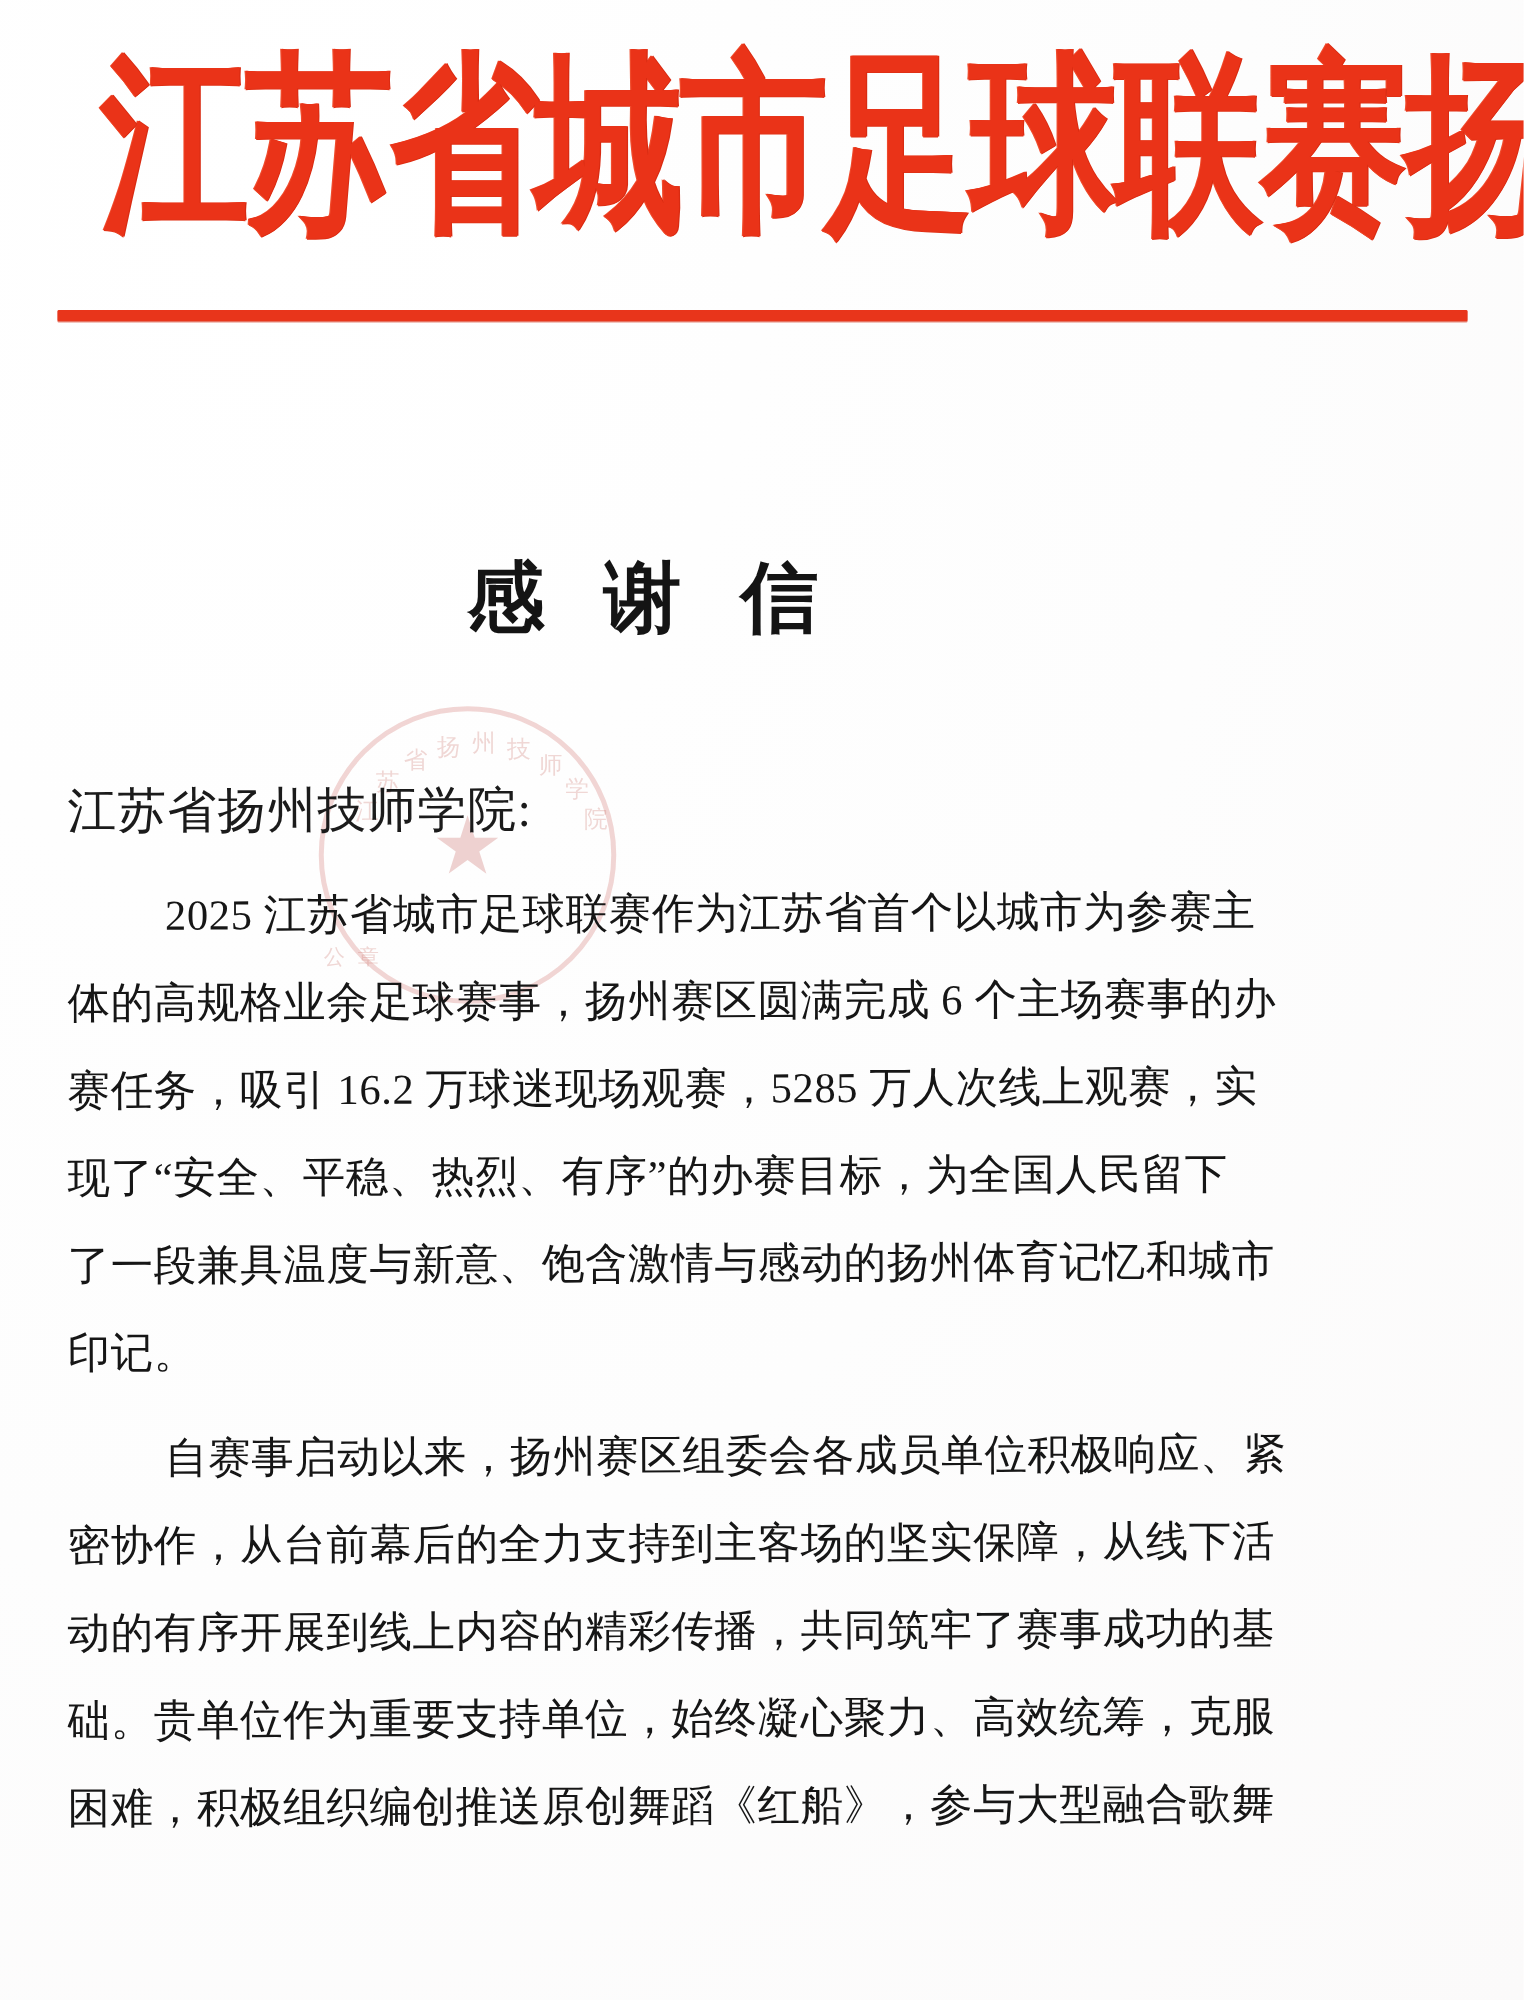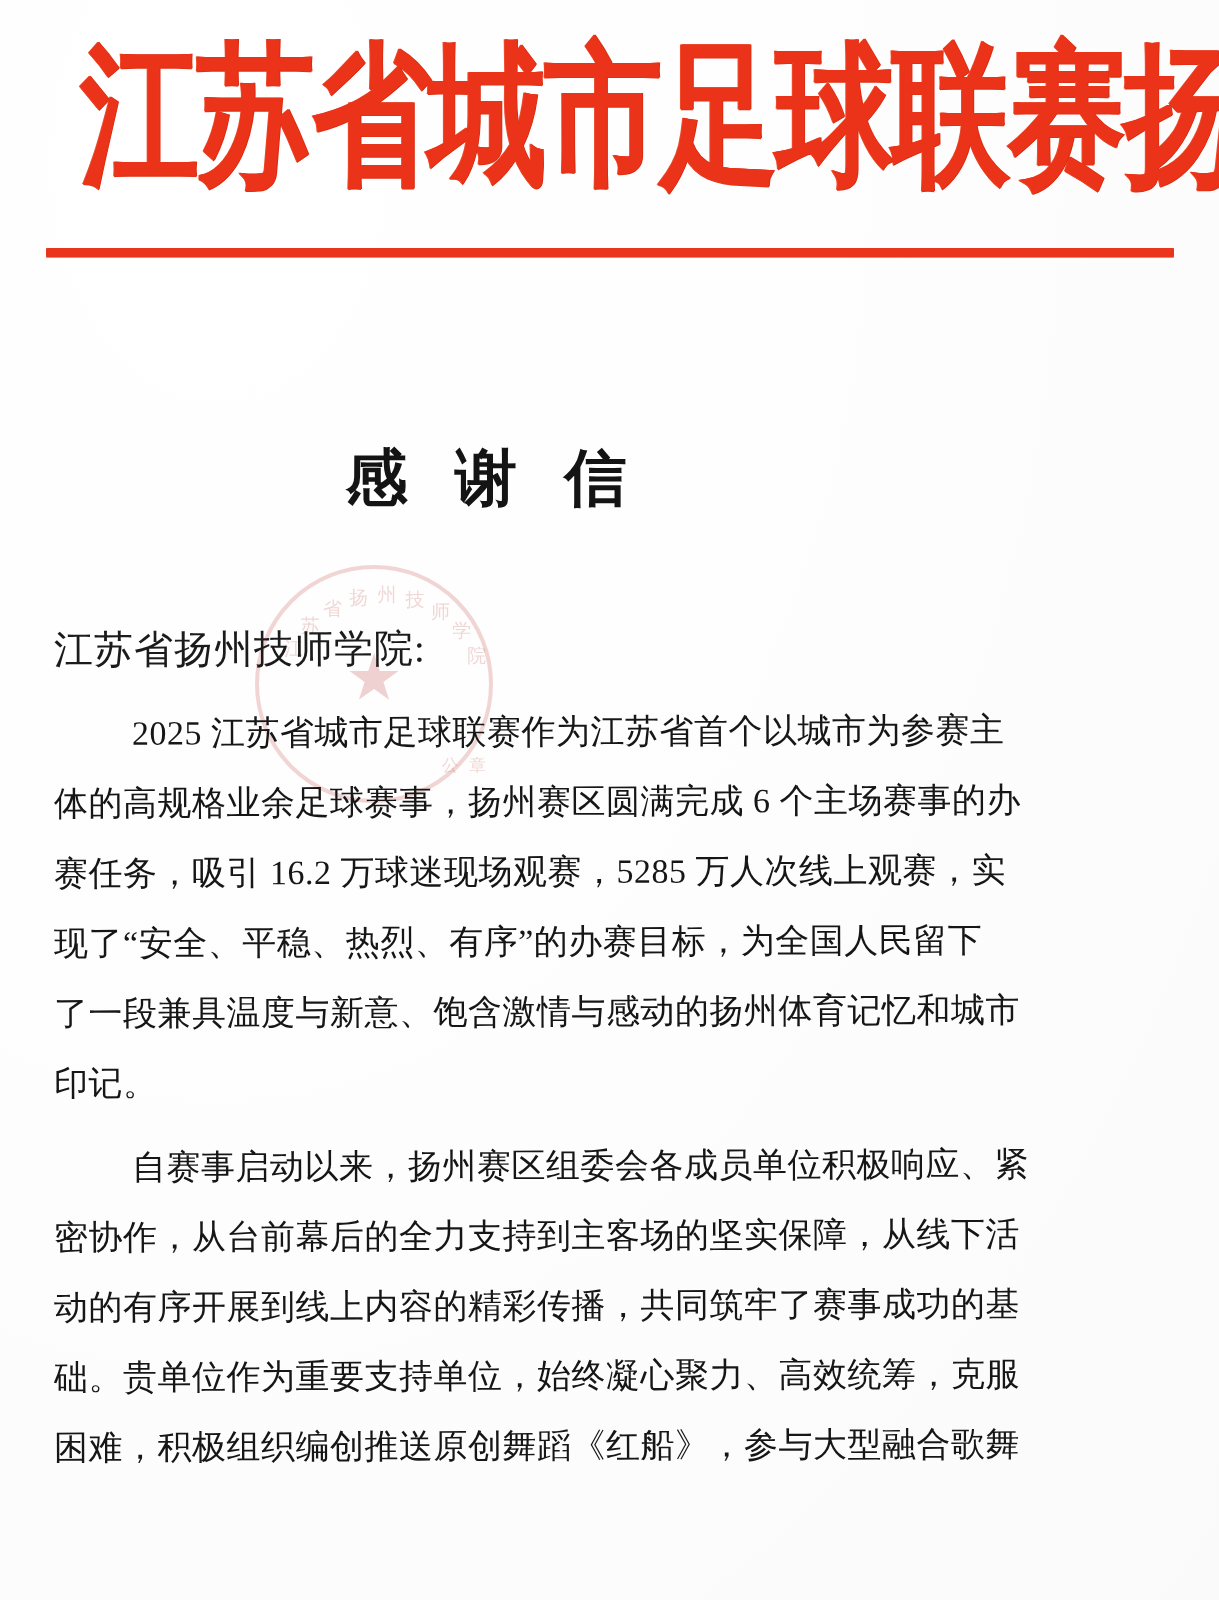--- a/index.html
+++ b/index.html
@@ -100,39 +100,40 @@
     position: absolute;
     left: 50%;
     top: 50%;
     transform-origin: 0 0;
   }
   .seal-bottom-text {
     position: absolute;
     left: 0;
     bottom: 22px;
     width: 100%;
-    text-align: right;
+    text-align: left;
     font-size: 17px;
     letter-spacing: 3px;
     color: rgba(188, 78, 70, 0.30);
   }
 
   
   .doc-title {
     position: absolute;
     left: 0;
     top: 436px;
     width: 972px;
     text-align: center;
     font-family: "Liberation Serif", "DejaVu Serif", serif;
     font-weight: 700;
     font-size: 62px;
     letter-spacing: 16px;
     color: #141414;
     text-indent: 16px;
+    padding-left: 28px;
   }
 
   
   .body-block {
     position: absolute;
     left: 54px;
     top: 612px;
     width: 1108px;
     margin-top: 18px;
   }

